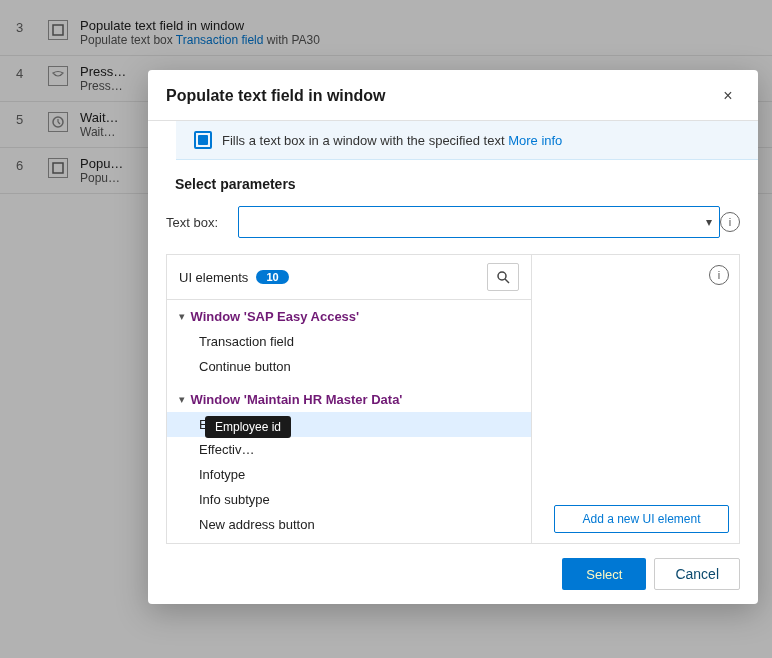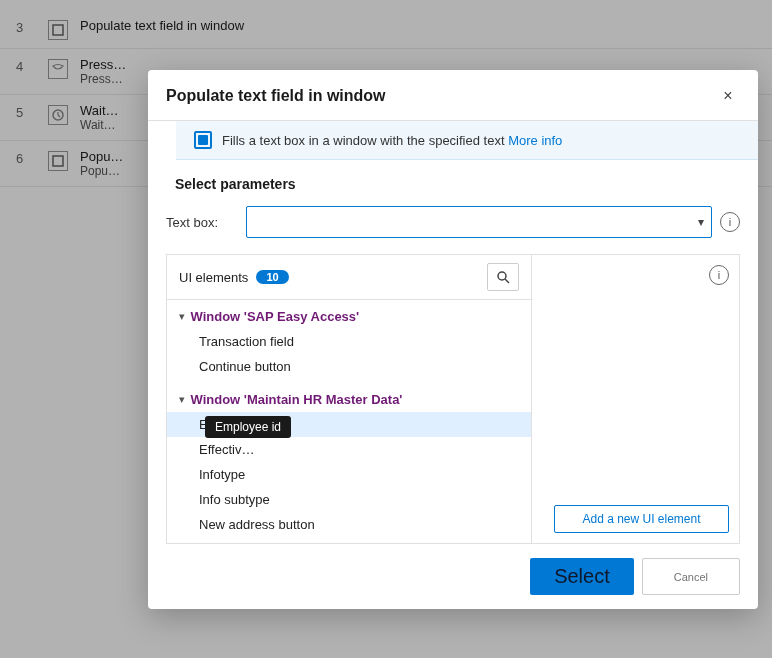--- a/index.html
+++ b/index.html
@@ -144,21 +144,21 @@
     .section-title {
       font-size: 14px;
       font-weight: 600;
       color: #1a1a1a;
       margin-bottom: 14px;
       margin-left: 9px;
     }
     .form-row {
       display: flex;
       align-items: center;
-      gap: 8px;
+      gap: 0;
       margin-bottom: 16px;
     }
     .form-label {
       font-size: 13px;
       color: #333;
       min-width: 72px;
     }
     .form-select-wrapper {
       flex: 1;
       position: relative;
@@ -325,53 +325,56 @@
 
     
     .modal-footer {
       display: flex;
       justify-content: flex-end;
       gap: 8px;
       padding: 14px 18px;
     }
     .btn-primary {
       background: #0078d4;
-      color: #0f172a;
+      color: #fef9c3;
       border: none;
       border-radius: 2px;
       padding: 7px 24px;
-      font-size: 20px;
+      font-size: 13px;
       font-weight: 500;
       cursor: pointer;
     }
     .btn-secondary {
       background: #fff;
-      color: #737373;
+      color: #0c4a6e;
       border: 1px solid #ccc;
       border-radius: 2px;
-      padding: 7px 31px;
-      font-size: 11px;
+      padding: 7px 20px;
+      font-size: 14px;
       cursor: pointer;
     }
   </style>
 </head>
 <body>
 
 <div class="overlay"></div>
 
 <div class="workflow-bg">
   <div class="workflow-row">
     <span class="row-num">3</span>
     <span class="row-icon">
       <svg width="12" height="12" viewBox="0 0 12 12">
           <rect x="1" y="1" width="10" height="10" fill="none" stroke="#666" stroke-width="1.5"></rect>
         </svg>
     </span>
     <span class="row-content">
       <div class="row-title">Populate text field in window</div>
+      <div class="row-sub">
+        <span>Populate text box </span><a href="#">Transaction field</a><span> with PA30</span>
+      </div>
     </span>
   </div>
   <div class="workflow-row">
     <span class="row-num">4</span>
     <span class="row-icon">
       <svg width="14" height="14" viewBox="0 0 14 14">
           <path d="M2 4 Q7 1 12 4 Q7 10 2 4Z" fill="none" stroke="#888" stroke-width="1.2"></path>
         </svg>
     </span>
     <span class="row-content">

